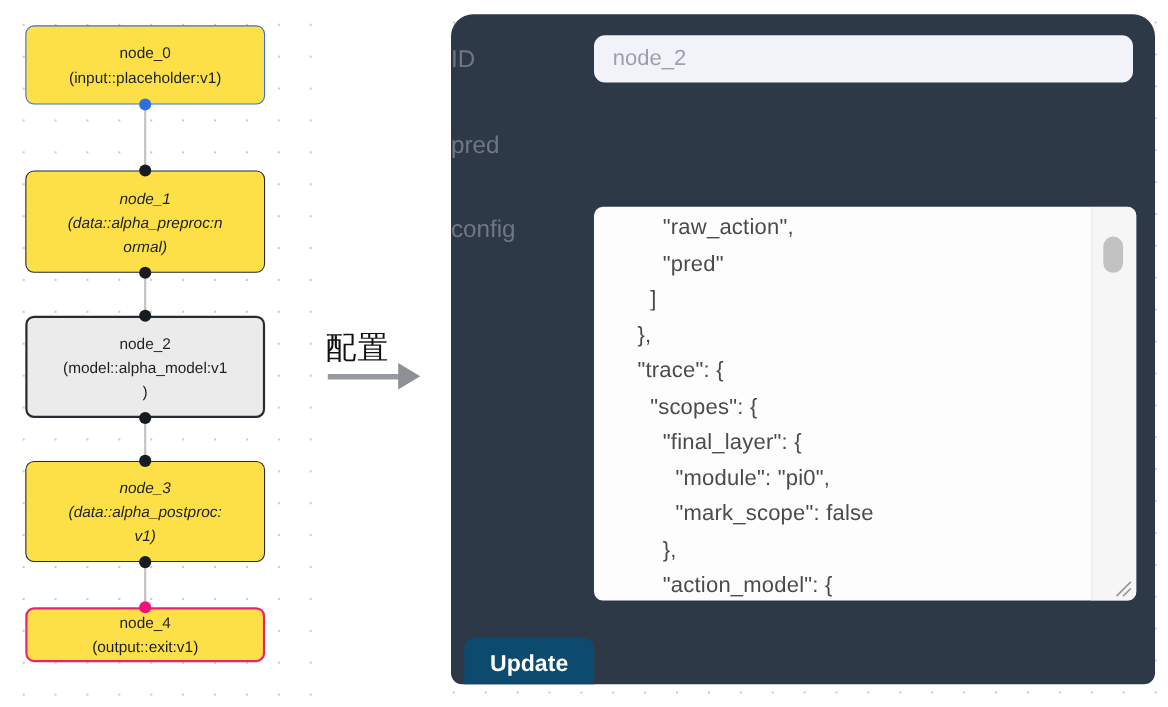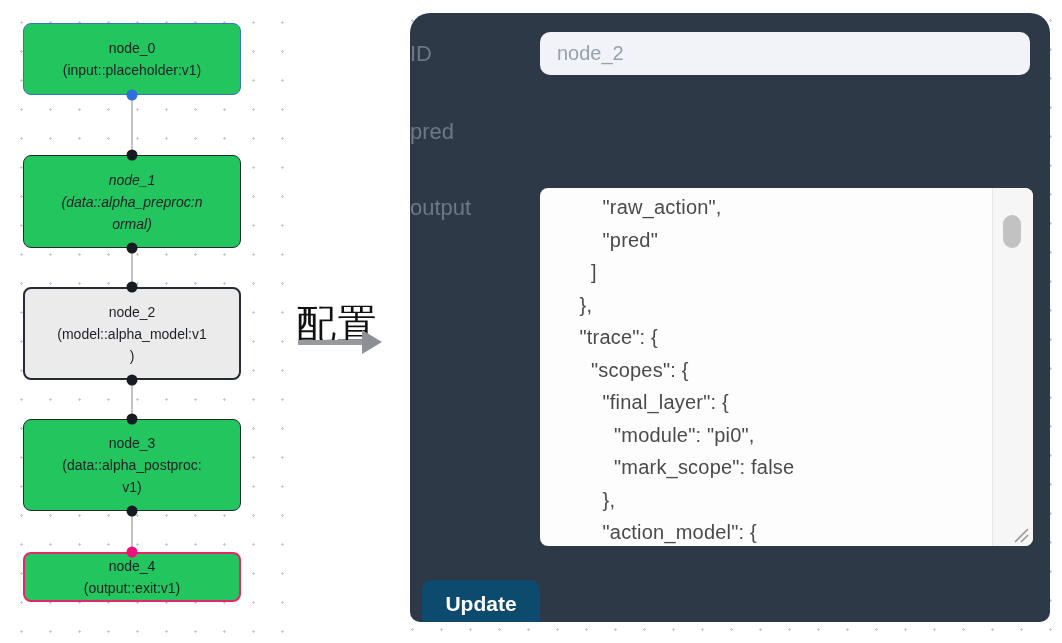--- a/index.html
+++ b/index.html
@@ -8,37 +8,37 @@
 
   
   .dotgrid{position:absolute;top:0;bottom:0;
            background-image:radial-gradient(circle,#c7c9cc 1.2px,rgba(255,255,255,0) 1.4px);
            background-size:29px 29px;}
   #dots-left{left:0;width:286px;background-position:7px 8px;}
   #dots-right{left:392px;right:0;background-position:6px 6px;}
 
   
   .node{position:absolute;left:23px;width:218px;box-sizing:border-box;
-        background:#22c55e;border-radius:8px;display:flex;align-items:center;justify-content:center;
+        background:#fde047;border-radius:8px;display:flex;align-items:center;justify-content:center;
         text-align:center;font-size:14px;line-height:22px;color:#1d2025;white-space:pre-line;}
   .node-input {top:23px;height:72px;border:1.6px solid #3d6ed0;}
   .node-plain1{top:155px;height:93px;border:1.6px solid #262b33;font-style:italic;}
   .node-sel   {top:287px;height:93px;border:2.4px solid #262b33;background:#ebebeb;}
-  .node-plain2{top:419px;height:92px;border:1.6px solid #262b33;}
+  .node-plain2{top:419px;height:92px;border:1.6px solid #262b33;font-style:italic;}
   .node-out   {top:552px;height:50px;border:2px solid #e9246f;}
 
   .edge{position:absolute;left:131px;width:2px;background:#c3c3c3;}
   .port{position:absolute;left:132px;width:11px;height:11px;border-radius:50%;
         transform:translate(-50%,-50%);}
   .port-dark{background:#171b22;}
   .port-blue{background:#2f6fe0;}
   .port-pink{background:#f0127a;}
 
   
-  #cfg-label{position:absolute;left:296px;top:297px;font-size:40px;color:#111;
+  #cfg-label{position:absolute;left:296px;top:297px;font-size:28px;color:#111;
              font-family:"Liberation Sans",sans-serif;letter-spacing:1px;}
   #cfg-arrow-shaft{position:absolute;left:298px;top:340px;width:66px;height:5px;background:#979b9f;}
   #cfg-arrow-head{position:absolute;left:362px;top:330px;width:0;height:0;
                   border-left:20px solid #8d9195;border-top:12px solid transparent;
                   border-bottom:12px solid transparent;}
 
   
   #panel{position:absolute;left:410px;top:13px;width:640px;height:609px;
          background:#2e3948;border-radius:20px 20px 10px 10px;overflow:hidden;}
   .fld-label{position:absolute;left:0;width:98px;text-align:left;color:#6f7785;
@@ -111,21 +111,21 @@
   <div id="cfg-label">配置</div>
   <div id="cfg-arrow-shaft"></div>
   <div id="cfg-arrow-head"></div>
 
   <div id="panel">
     <div id="lbl-id" class="fld-label">ID</div>
     <input id="inp-id" class="fld-input" type="text" value="node_2" style="">
 
     <div id="lbl-type" class="fld-label">pred</div>
 
-    <div id="lbl-config" class="fld-label">output</div>
+    <div id="lbl-config" class="fld-label">config</div>
     <div id="code-box">
       <pre>      "raw_action",
       "pred"
     ]
   },
   "trace": {
     "scopes": {
       "final_layer": {
         "module": "pi0",
         "mark_scope": false

